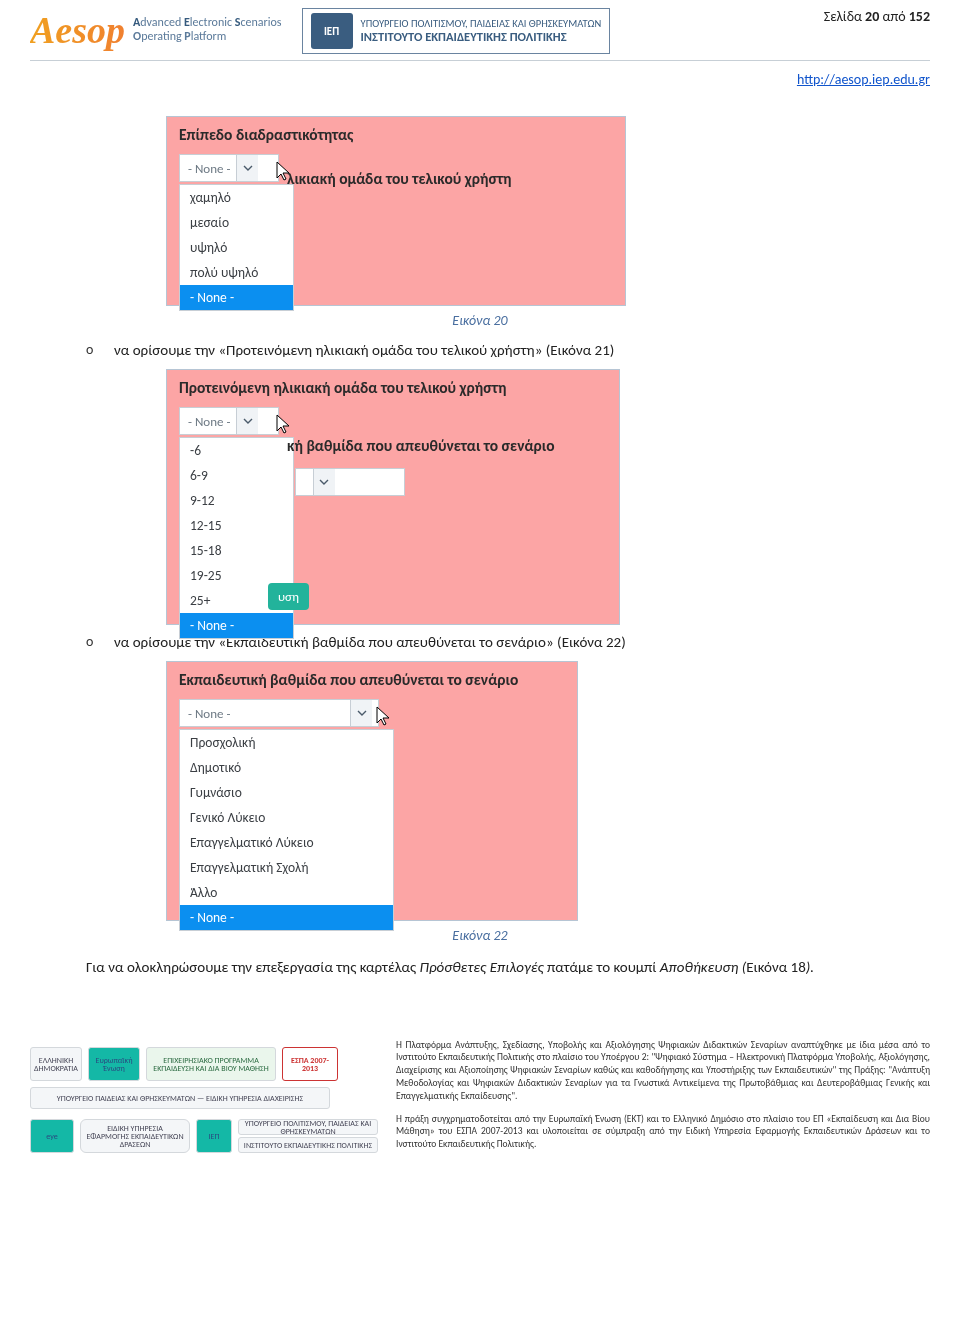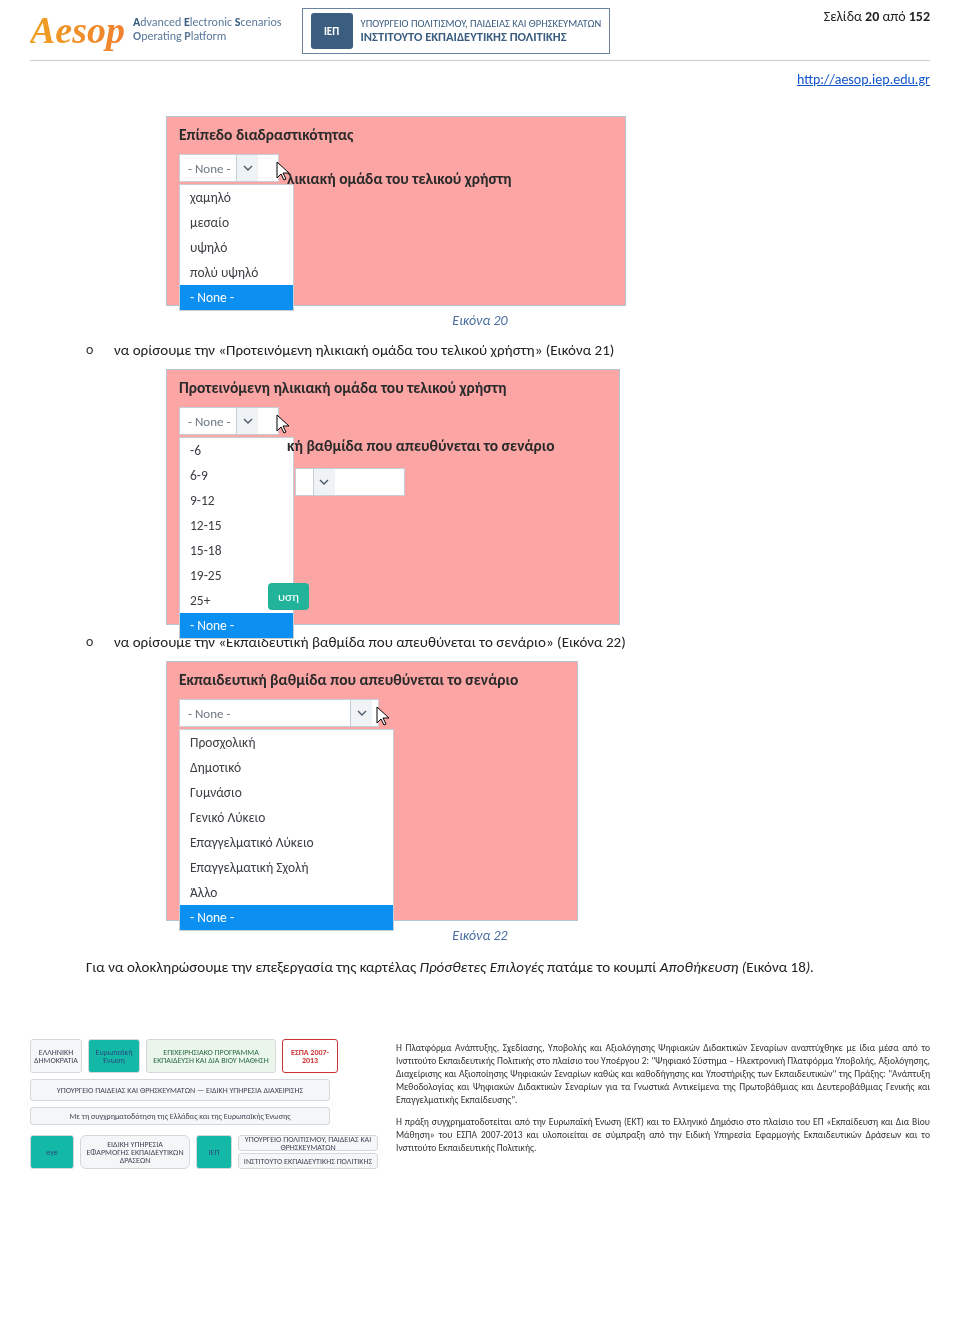--- a/index.html
+++ b/index.html
@@ -276,23 +276,20 @@
     <div class="foot-logos">
       <div class="logo-row">
         <div class="lg" style="width:52px;">ΕΛΛΗΝΙΚΗ ΔΗΜΟΚΡΑΤΙΑ</div>
         <div class="lg blue" style="width:52px;">Ευρωπαϊκή Ένωση</div>
         <div class="lg green" style="width:130px;">ΕΠΙΧΕΙΡΗΣΙΑΚΟ ΠΡΟΓΡΑΜΜΑ ΕΚΠΑΙΔΕΥΣΗ ΚΑΙ ΔΙΑ ΒΙΟΥ ΜΑΘΗΣΗ</div>
         <div class="lg espa" style="width:56px;">ΕΣΠΑ 2007-2013</div>
       </div>
       <div class="logo-row">
         <div class="lg" style="width:300px; height:22px;">ΥΠΟΥΡΓΕΙΟ ΠΑΙΔΕΙΑΣ ΚΑΙ ΘΡΗΣΚΕΥΜΑΤΩΝ — ΕΙΔΙΚΗ ΥΠΗΡΕΣΙΑ ΔΙΑΧΕΙΡΙΣΗΣ</div>
       </div>
-      <div class="logo-row">
-        <div class="lg" style="width:300px; height:18px;">Με τη συγχρηματοδότηση της Ελλάδας και της Ευρωπαϊκής Ένωσης</div>
-      </div>
       <div class="logo-row" style="margin-top:4px;">
         <div class="lg blue" style="width:44px;">eye</div>
         <div class="lg" style="width:110px;border-radius:6px;">ΕΙΔΙΚΗ ΥΠΗΡΕΣΙΑ ΕΦΑΡΜΟΓΗΣ ΕΚΠΑΙΔΕΥΤΙΚΩΝ ΔΡΑΣΕΩΝ</div>
         <div class="lg blue" style="width:36px;">ΙΕΠ</div>
         <div style="display:flex; flex-direction:column; gap:2px;">
           <div class="lg" style="width:140px; height:16px;">ΥΠΟΥΡΓΕΙΟ ΠΟΛΙΤΙΣΜΟΥ, ΠΑΙΔΕΙΑΣ ΚΑΙ ΘΡΗΣΚΕΥΜΑΤΩΝ</div>
           <div class="lg" style="width:140px; height:16px;">ΙΝΣΤΙΤΟΥΤΟ ΕΚΠΑΙΔΕΥΤΙΚΗΣ ΠΟΛΙΤΙΚΗΣ</div>
         </div>
       </div>
     </div>

